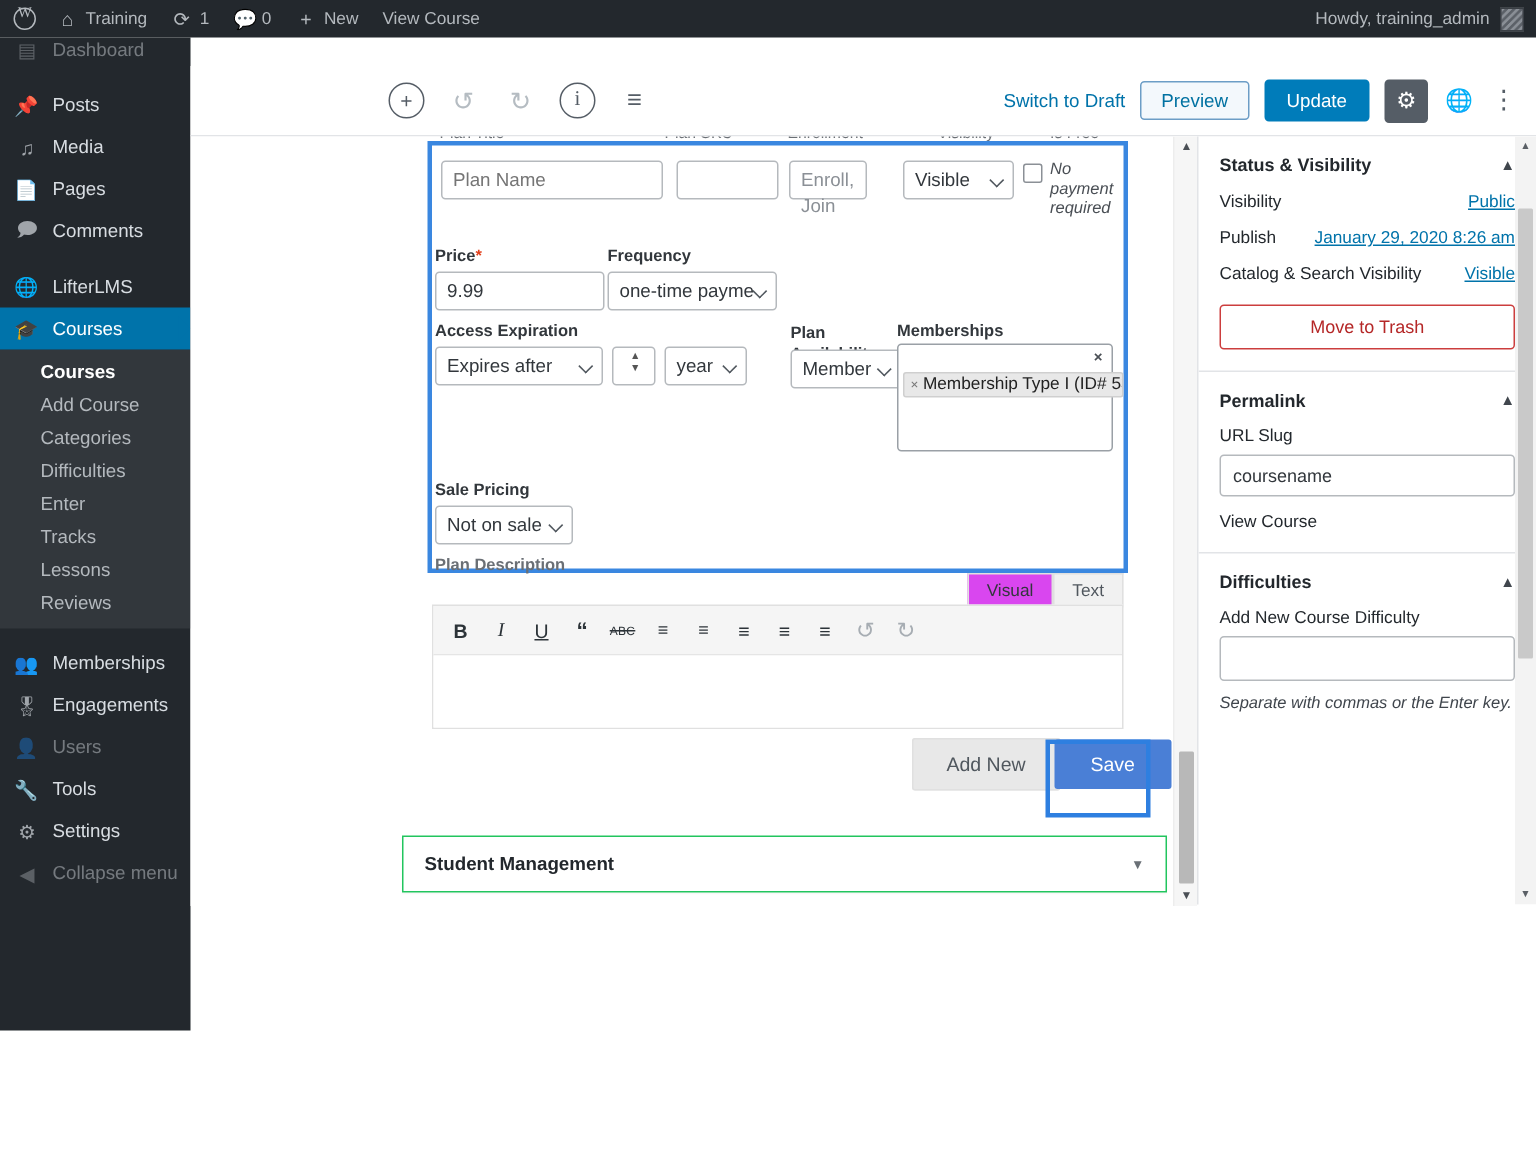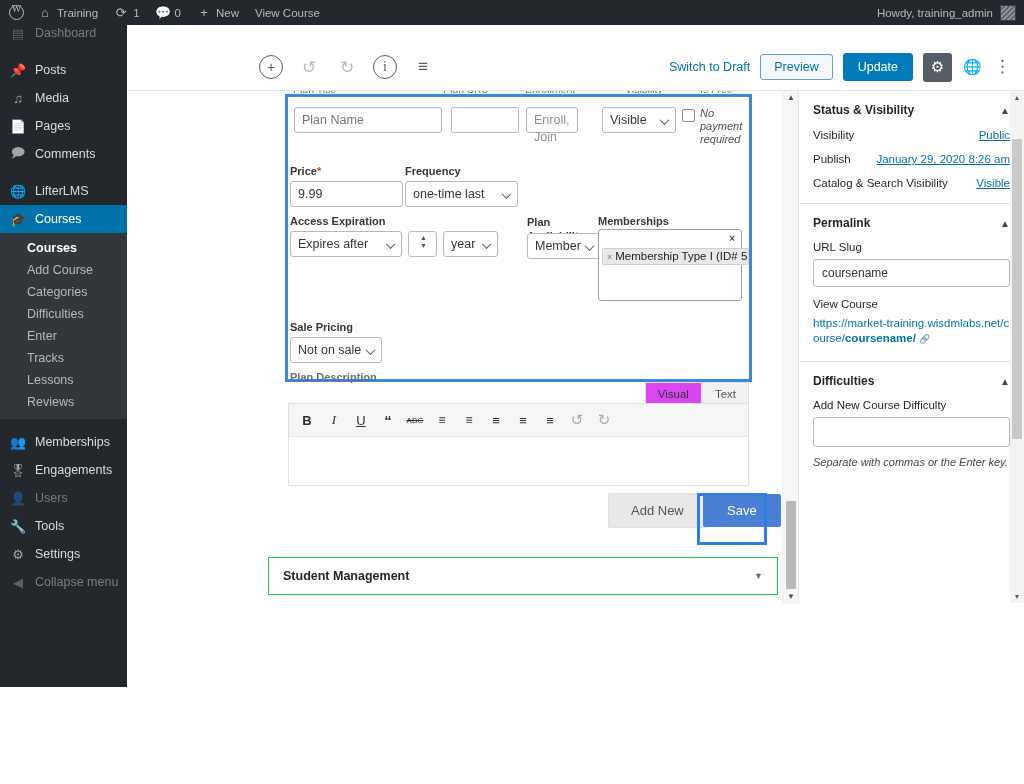--- a/index.html
+++ b/index.html
@@ -333,21 +333,21 @@
       <div class="inp ph" style="position:absolute;left:238px;top:10px;width:52px;line-height:17px;">Enroll, Join</div>
       <div class="sel" style="position:absolute;left:314px;top:10px;width:74px;">Visible</div>
       <span class="chkbox" style="position:absolute;left:394px;top:12px;"></span>
       <div class="note-it" style="position:absolute;left:412px;top:10px;width:52px;">No payment required</div>
 
       <div class="fld-label" style="position:absolute;left:2px;top:68px;">
         <span>Price</span><span class="req">*</span>
       </div>
       <div class="inp" style="position:absolute;left:2px;top:84px;width:113px;line-height:17px;">9.99</div>
       <div class="fld-label" style="position:absolute;left:117px;top:68px;">Frequency</div>
-      <div class="sel" style="position:absolute;left:117px;top:84px;width:113px;">one-time last</div>
+      <div class="sel" style="position:absolute;left:117px;top:84px;width:113px;">one-time payme</div>
 
       <div class="fld-label" style="position:absolute;left:2px;top:118px;">Access Expiration</div>
       <div class="sel" style="position:absolute;left:2px;top:134px;width:112px;">Expires after</div>
       <div class="inp" style="position:absolute;left:120px;top:134px;width:29px;position:absolute;">
         <span style="position:absolute;left:11px;top:2px;font-size:7px;color:#555;line-height:8px;">▲<br>▼</span>
       </div>
       <div class="sel" style="position:absolute;left:155px;top:134px;width:55px;">year</div>
 
       <div class="fld-label" style="position:absolute;left:239px;top:118px;width:50px;line-height:14px;">Plan Availability</div>
       <div class="sel" style="position:absolute;left:239px;top:136px;width:74px;">Member</div>
@@ -422,33 +422,31 @@
         <span class="val">Public</span>
       </div>
       <div class="sb-row">
         <span class="lab">Publish</span>
         <span class="val">January 29, 2020 8:26 am</span>
       </div>
       <div class="sb-row">
         <span class="lab">Catalog &amp; Search Visibility</span>
         <span class="val">Visible</span>
       </div>
+      <div class="btn-trash">Move to Trash</div>
     </div>
 
     <div class="sb-section">
       <div class="sb-head">
         <span>Permalink</span>
         <span class="caret">▲</span>
       </div>
       <div class="sb-sublabel">URL Slug</div>
       <input class="sb-input" value="coursename" style="">
       <div class="sb-sublabel">View Course</div>
-      <div class="sb-perm">
-        <span>https://market-training.wisdmlabs.net/course/</span><b>coursename/</b> <span class="extlink">🔗</span>
-      </div>
     </div>
 
     <div class="sb-section" style="border-bottom:none;">
       <div class="sb-head">
         <span>Difficulties</span>
         <span class="caret">▲</span>
       </div>
       <div class="sb-sublabel">Add New Course Difficulty</div>
       <input class="sb-input" style="height: 30px;">
       <div class="sb-italic">Separate with commas or the Enter key.</div>

